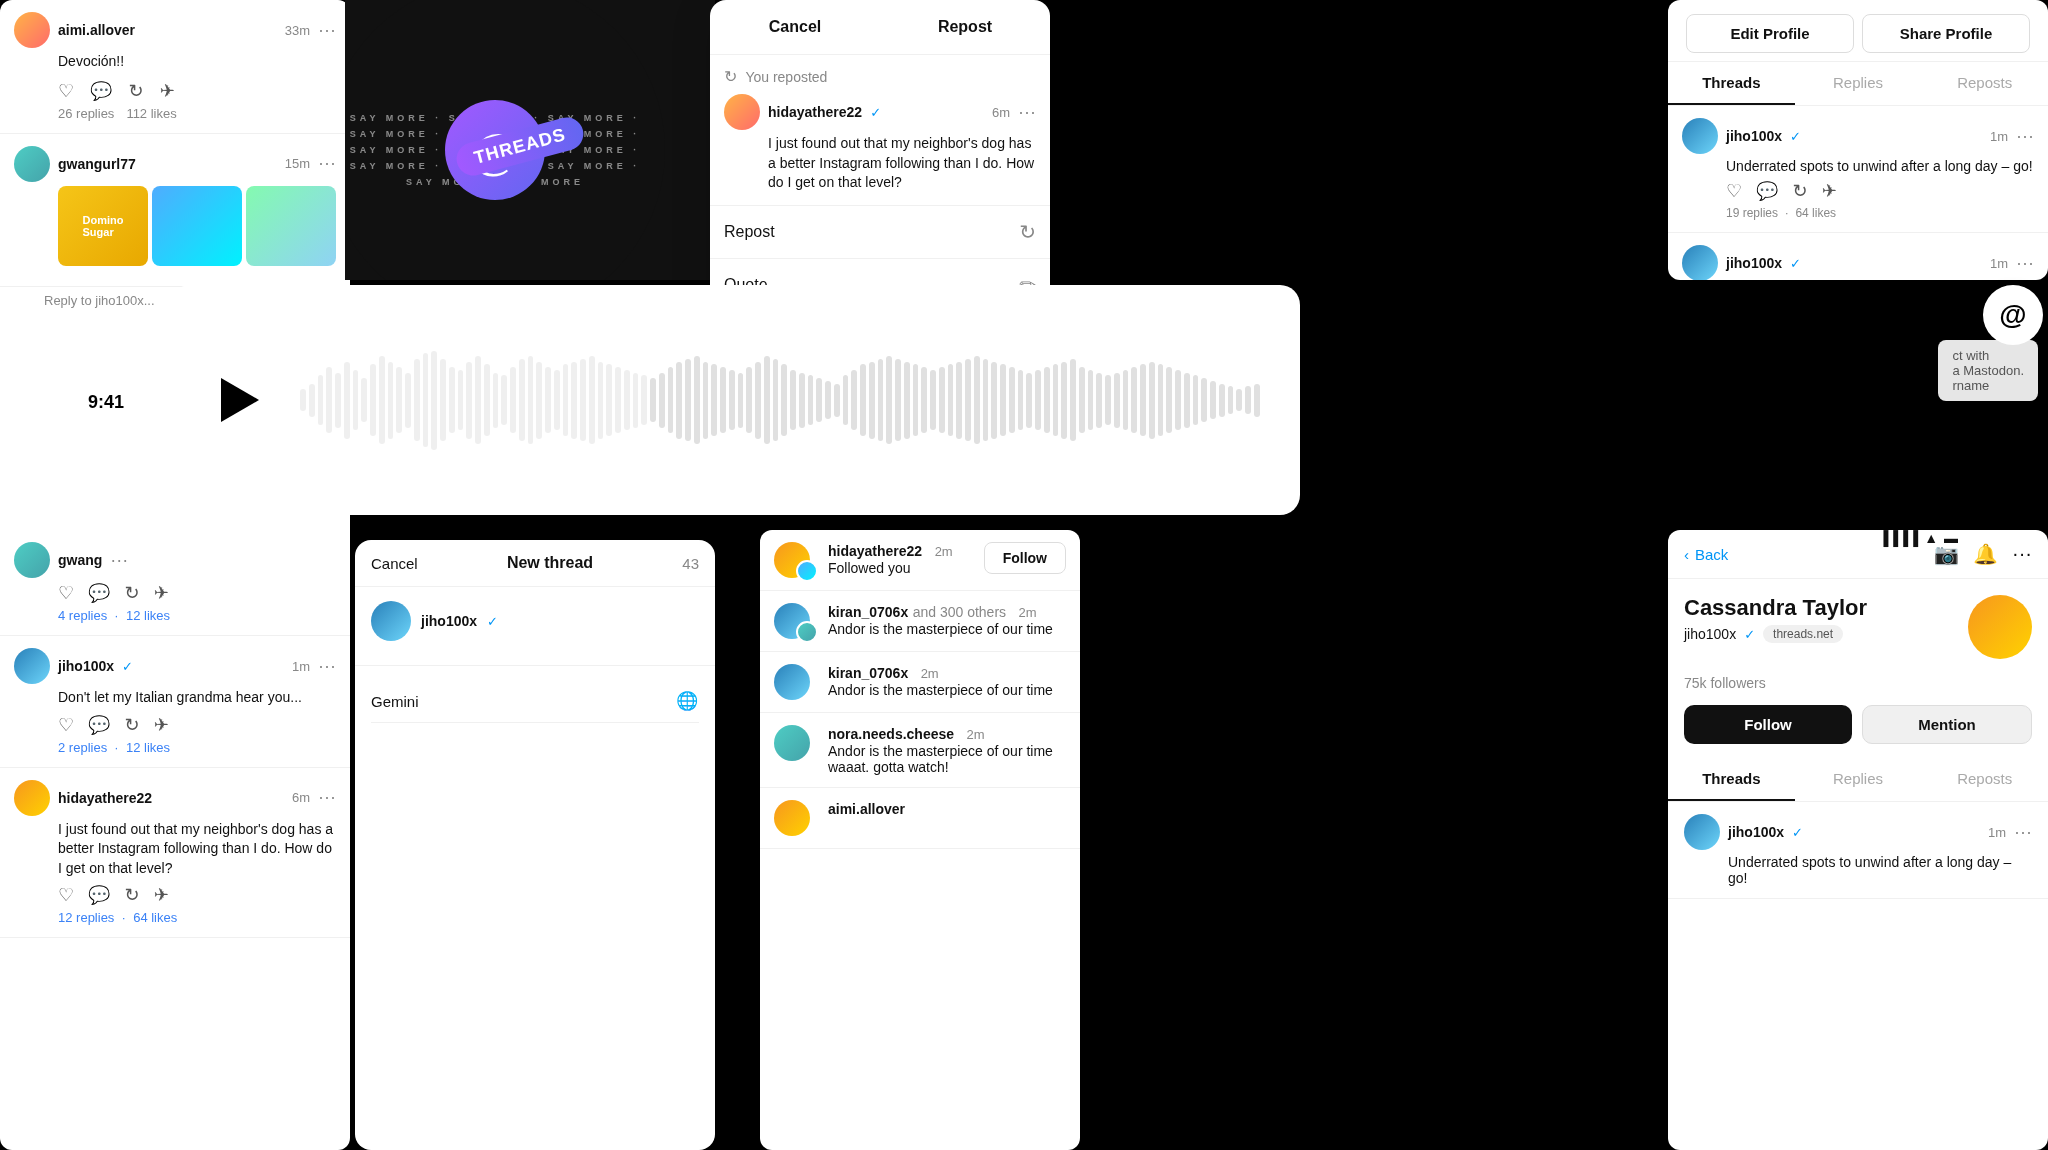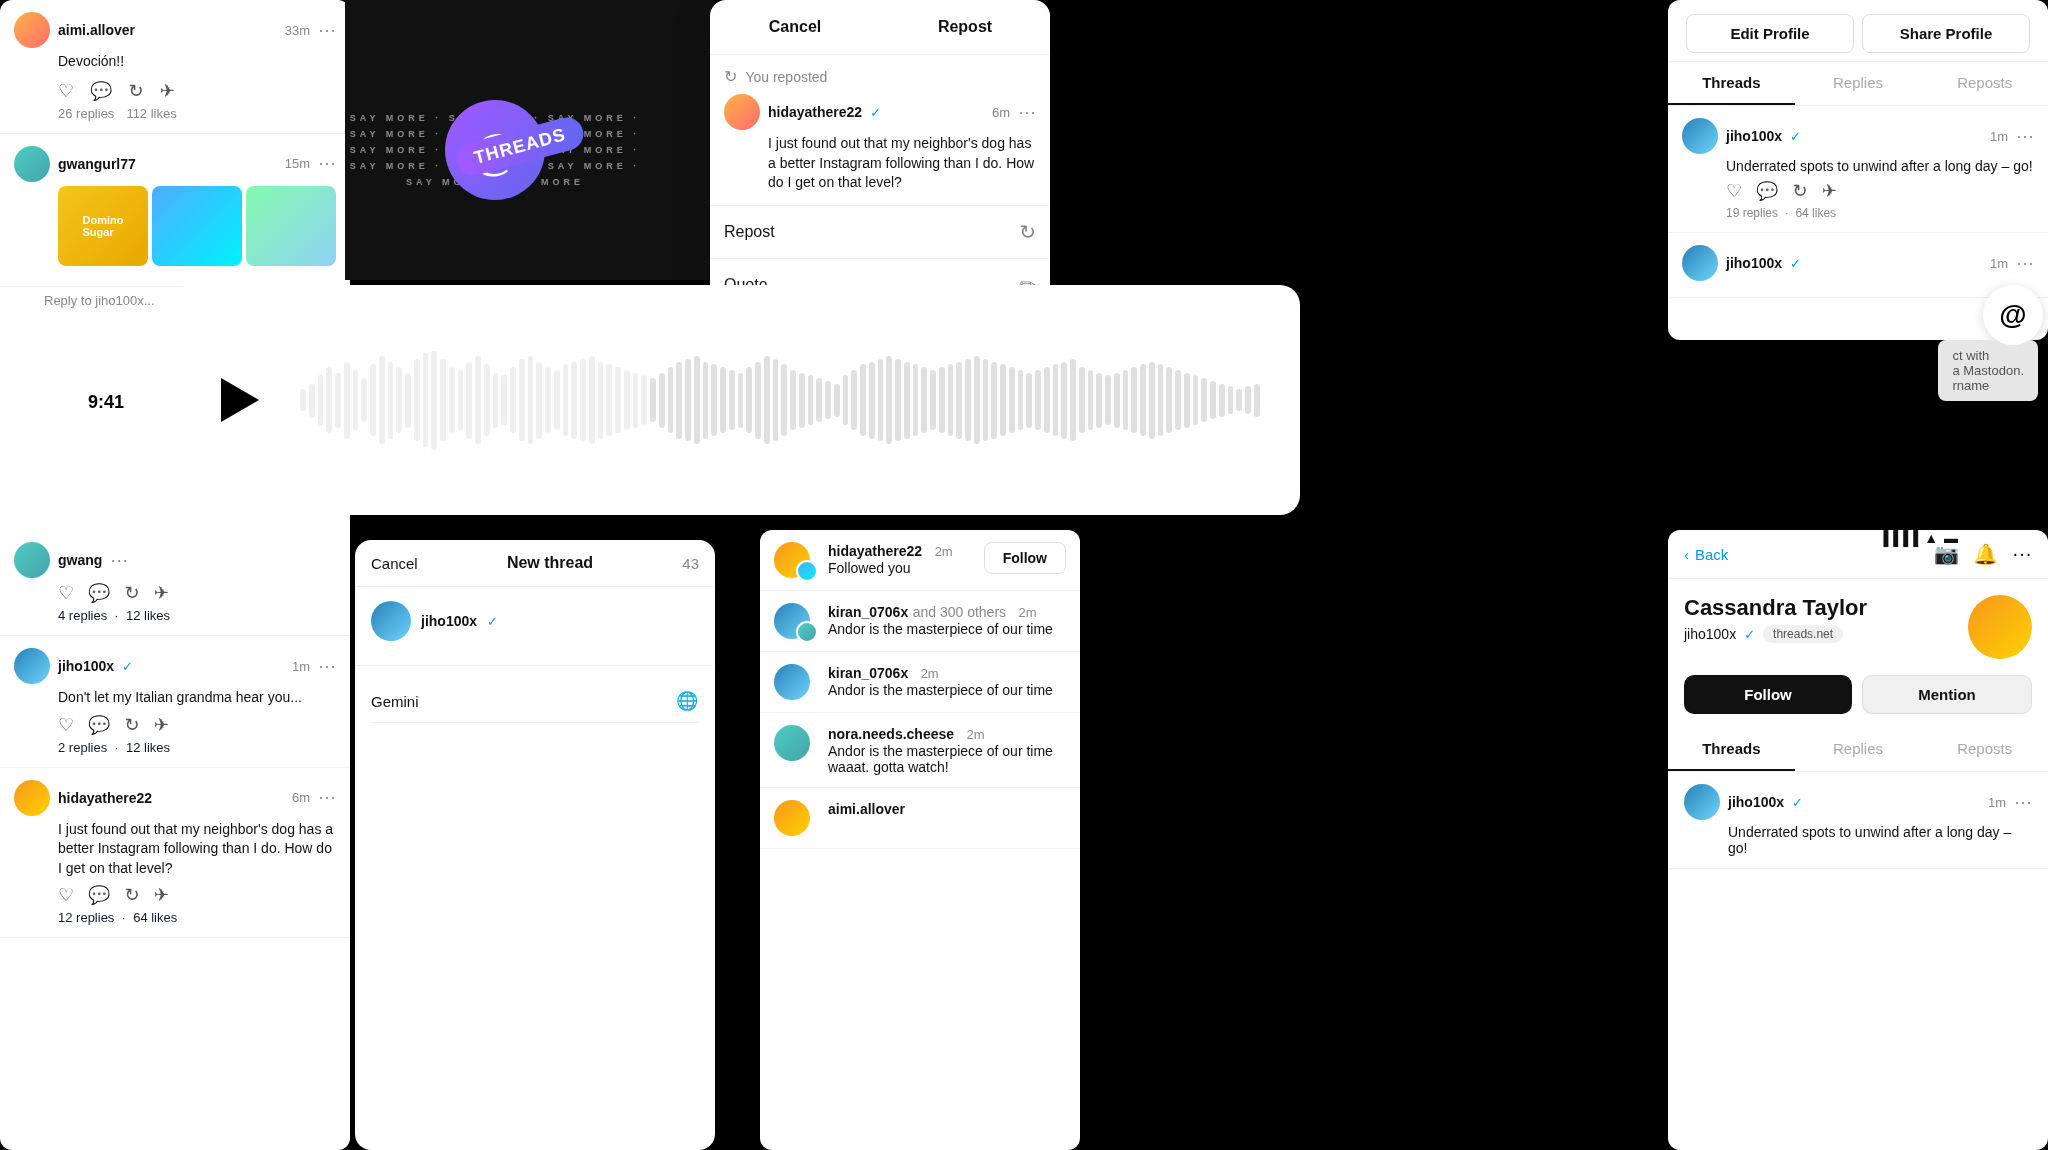--- a/index.html
+++ b/index.html
@@ -118,21 +118,21 @@
       justify-content: space-between;
       padding: 14px 14px;
       cursor: pointer;
     }
 
     
     .profile-panel {
       position: absolute;
       top: 0; right: 0;
       width: 380px;
-      height: 340px;
+      height: 280px;
       background: #fff;
       border-radius: 12px;
       overflow: hidden;
     }
     .profile-actions {
       display: flex;
       gap: 0;
       padding: 14px 14px 8px;
       border-bottom: 1px solid #f0f0f0;
     }
@@ -497,21 +497,21 @@
       letter-spacing: 1px;
     }
 
     .lower-feed-item {
       padding: 12px 14px;
       border-bottom: 1px solid #f0f0f0;
     }
     .lower-feed-header { display: flex; align-items: center; gap: 8px; margin-bottom: 4px; }
     .lower-feed-text { font-size: 14px; color: #111; padding-left: 44px; line-height: 1.4; margin-bottom: 6px; }
     .lower-feed-actions { display: flex; gap: 14px; padding-left: 44px; margin-bottom: 4px; }
-    .lower-feed-stats { font-size: 13px; color: #0f172a; padding-left: 44px; }
+    .lower-feed-stats { font-size: 13px; color: #3b82f6; padding-left: 44px; }
 
   </style>
 </head>
 <body>
 
 <div style="position:absolute;top:0;left:0;width:2048px;height:1150px;background:#000;"></div>
 
 <div class="feed-panel">
 
   <div class="thread-item">
@@ -934,20 +934,23 @@
     <div>
       <div class="fp-name">Cassandra Taylor</div>
       <div class="fp-handle-row">
         <span class="fp-handle">jiho100x</span>
         <span class="verified-badge">✓</span>
         <span class="fp-platform-badge">threads.net</span>
       </div>
     </div>
     <div class="fp-avatar-large"></div>
   </div>
+  <div class="fp-followers">
+    <span>75k followers</span>
+  </div>
   <div class="fp-action-row">
     <button class="fp-action-btn fp-follow-btn">Follow</button>
     <button class="fp-action-btn fp-mention-btn">Mention</button>
   </div>
   <div class="fp-tabs">
     <div class="fp-tab">Threads</div>
     <div class="fp-tab inactive">Replies</div>
     <div class="fp-tab inactive">Reposts</div>
   </div>
   <div class="fp-post">

